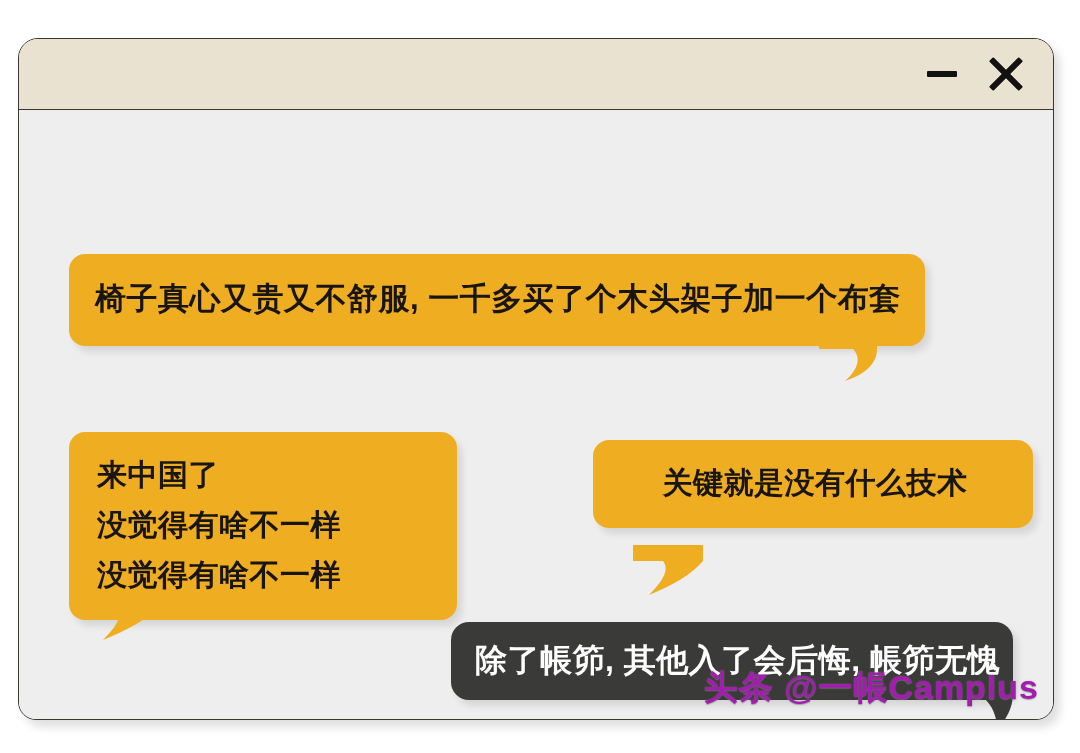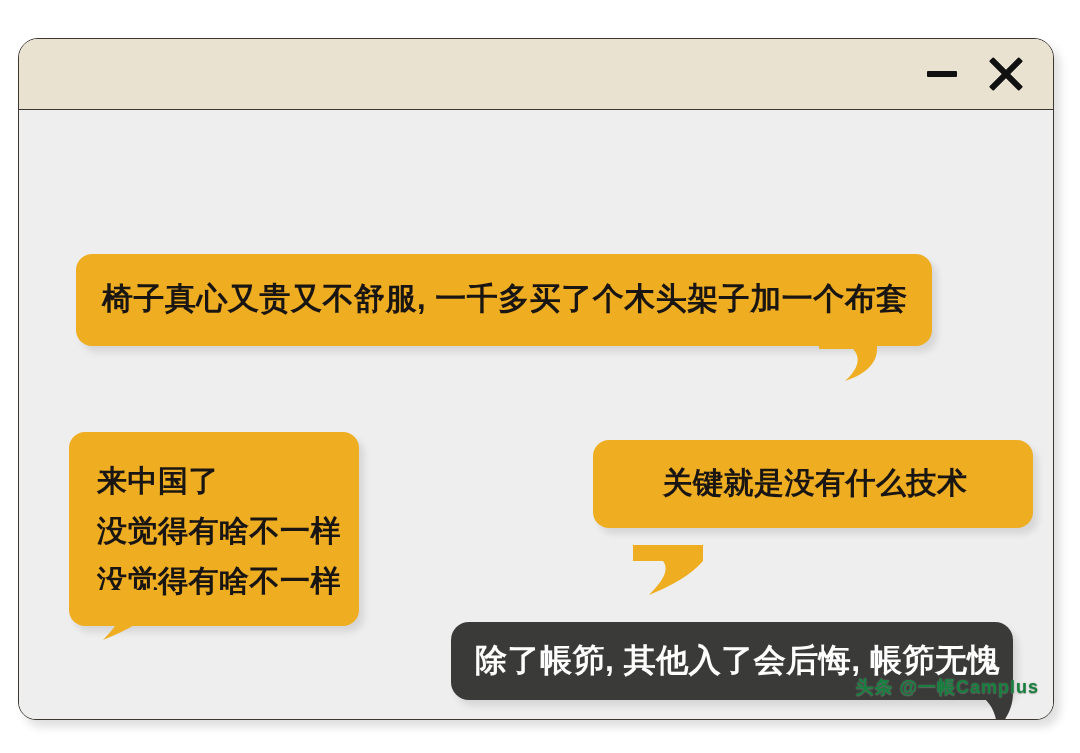--- a/index.html
+++ b/index.html
@@ -114,38 +114,37 @@
   .bubble-dark   { background: #3a3a38; color: #fdfdfd; }
 
   
   #bubble-1 {
     left: 50px;
     top: 144px;
     width: 856px;
     padding: 20px 26px 22px 26px;
     font-size: 31px;
     line-height: 50px;
-    margin-left: 7px;
   }
   #bubble-1-tail {
     position: absolute;
     left: 800px;
     top: 225px;
     width: 62px;
     height: 48px;
     overflow: hidden;
   }
   #bubble-1-tail svg { display:block; }
 
   
   #bubble-2 {
     left: 50px;
     top: 322px;
-    width: 290px;
-    padding: 24px 24px 20px 28px;
+    width: 388px;
+    padding: 18px 24px 20px 28px;
     font-size: 30px;
     line-height: 50px;
   }
   #bubble-2-tail {
     position: absolute;
     left: 70px;
     top: 480px;
     width: 72px;
     height: 52px;
   }
@@ -184,24 +183,24 @@
     left: 928px;
     top: 565px;
     width: 72px;
     height: 56px;
   }
 
   
   #watermark {
     position: absolute;
     right: 14px;
-    bottom: 20px;
-    font-size: 18px;
+    bottom: 8px;
+    font-size: 34px;
     font-weight: bold;
-    color: #15803d;
+    color: #a21caf;
     text-shadow: 0 1px 1px rgba(120,120,120,0.55), 0 0 2px rgba(150,150,150,0.5);
     letter-spacing: 1px;
     white-space: nowrap;
   }
 </style>
 </head>
 <body>
 
 <div id="app-window">
 

